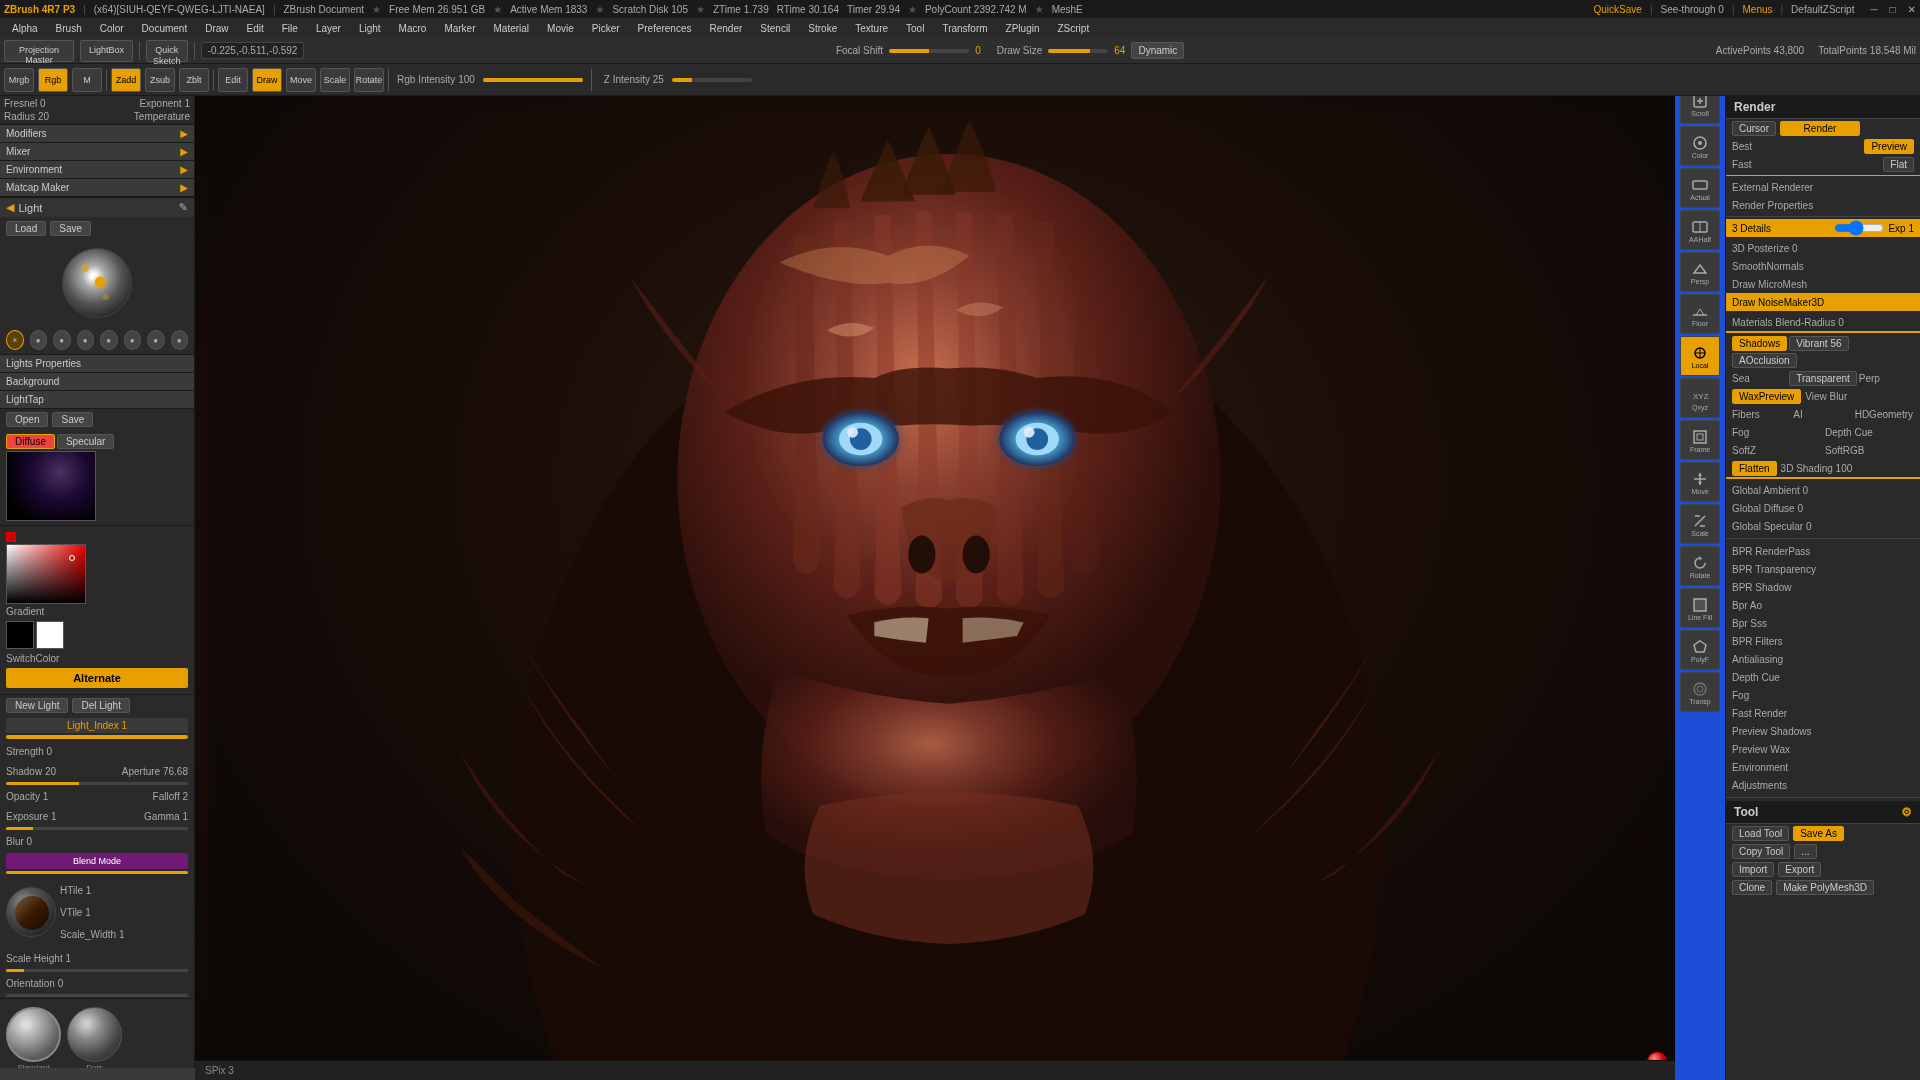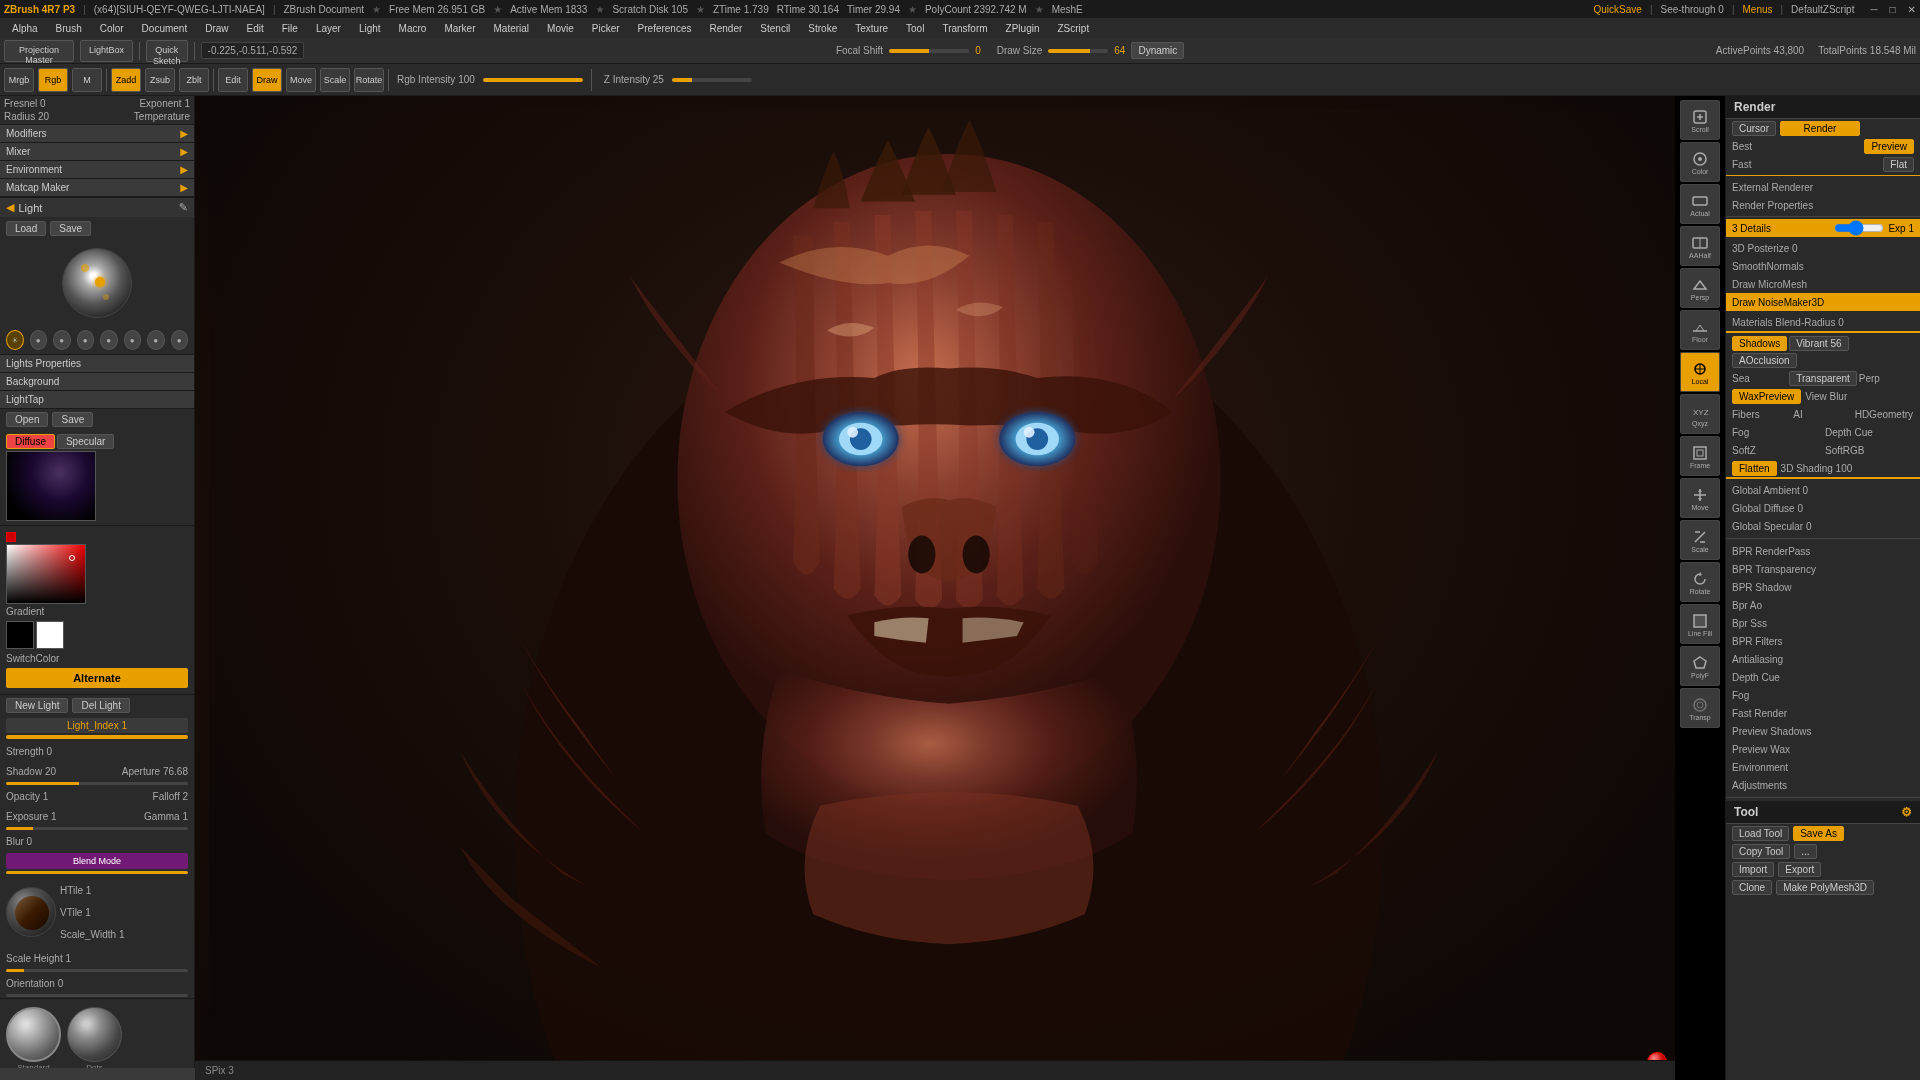--- a/index.html
+++ b/index.html
@@ -134,25 +134,25 @@
       width: 195px;
       bottom: 0;
       background: #2a2a2a;
       border-left: 1px solid #1a1a1a;
       z-index: 50;
     }
 
     
     #far-right-icons {
       position: absolute;
-      top: 96px;
+      top: 80px;
       right: 195px;
       width: 50px;
       bottom: 0;
-      background: #000000;
+      background: #1d4ed8;
       display: flex;
       flex-direction: column;
       align-items: center;
       padding: 4px 0;
       gap: 2px;
       z-index: 50;
     }
     .icon-btn {
       width: 40px; height: 40px;
       background: #3a3a3a;

